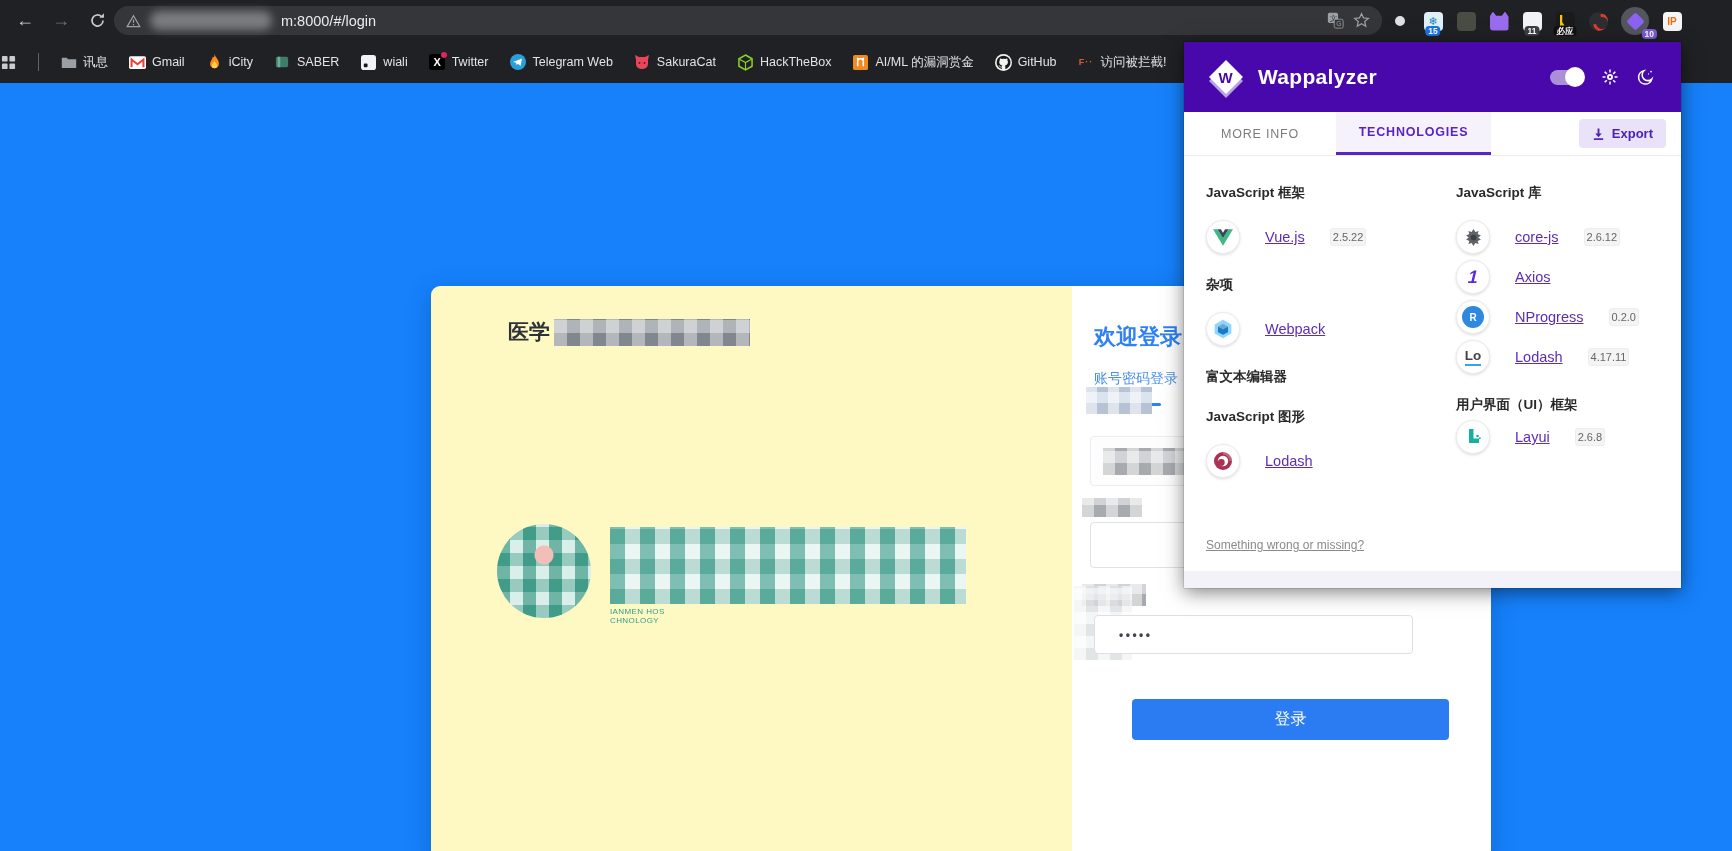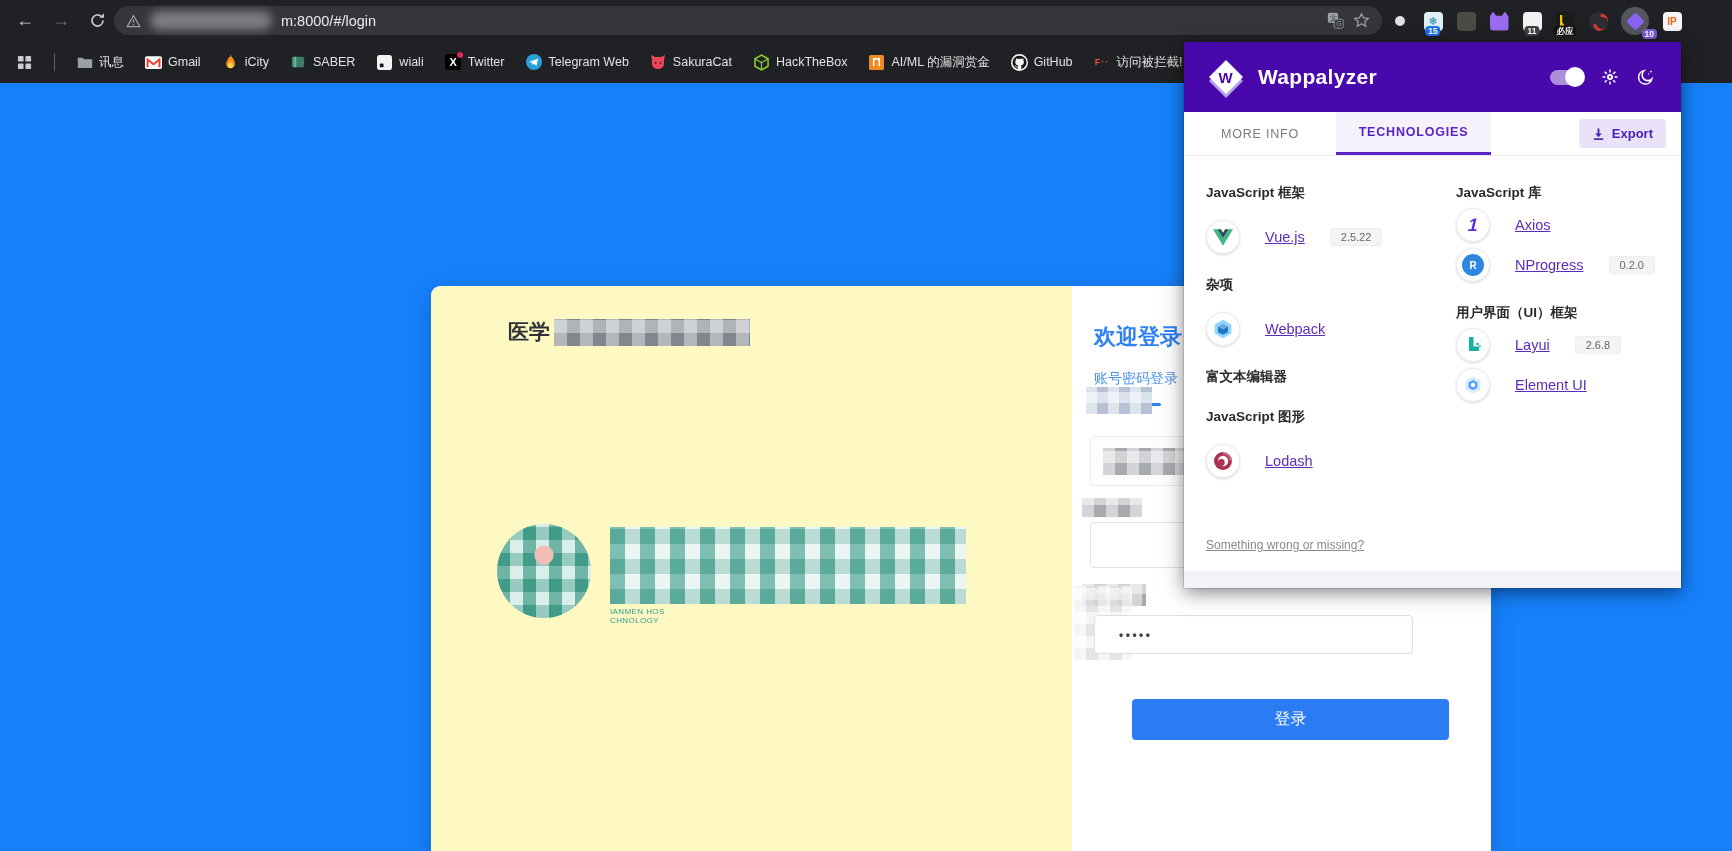--- a/index.html
+++ b/index.html
@@ -3,21 +3,21 @@
 <meta charset="utf-8">
 <style>
   * { box-sizing: border-box; margin: 0; padding: 0; }
   html,body { background:#000; }
   body { font-family:"Liberation Sans", sans-serif; }
   #root { position:relative; width:1732px; height:851px; overflow:hidden; background:#1681fb; }
 
   
   .toolbar { position:absolute; left:0; top:0; width:1732px; height:41px; background:#202124; z-index:20; }
   .bookmarksbar { position:absolute; left:0; top:41px; width:1732px; height:42px; background:#202124; z-index:20;
-                  display:flex; align-items:center; padding-left:16px; gap:21px; }
+                  display:flex; align-items:center; padding-left:0; gap:21px; }
   .navbtn { position:absolute; top:7px; width:26px; height:26px; display:flex; align-items:center; justify-content:center;
             border-radius:50%; color:#c9cbce; font-size:18px; }
   .navbtn.dis { color:#6b6e72; }
   .addressbar { position:absolute; left:114px; top:6px; width:1268px; height:29px; border-radius:15px;
                 background:#35363a; display:flex; align-items:center; padding:0 12px; gap:9px; }
   .blurblob { width:122px; height:19px; border-radius:10px; background:#86888c; filter:blur(4px); opacity:.85; }
   .urltext { color:#e8eaed; font-size:14.5px; white-space:nowrap; }
   .abspacer { flex:1; }
   .extrow { position:absolute; left:1390px; top:7px; height:28px; display:flex; align-items:center; gap:13px; z-index:21; }
   .extico { position:relative; width:20px; height:20px; display:flex; align-items:center; justify-content:center; }
@@ -115,21 +115,21 @@
   .wbody { position:absolute; left:0; top:114px; width:100%; height:415px; }
   .wcol { position:absolute; top:0; }
   .wcol.l { left:22px; width:228px; } .wcol.r { left:272px; width:215px; }
   .whdg { font-size:13.5px; font-weight:bold; color:#2a2a2a; margin-top:22px; }
   .whdg.first { margin-top:28px; }
   .titem { display:flex; align-items:center; gap:25px; margin-top:18px; height:34px; }
   .wcol.r .titem { margin-top:6px; } .wcol.r .titem.firstitem { margin-top:18px; }
   .tico { flex:0 0 34px; width:34px; height:34px; border-radius:50%; background:#fff; border:1px solid #ececec;
           box-shadow:0 1px 3px rgba(0,0,0,.15); display:flex; align-items:center; justify-content:center; overflow:hidden; }
   .tlink { font-size:14.5px; color:#5b2db8; text-decoration:underline; cursor:pointer; white-space:nowrap; }
-  .tver { font-size:11px; color:#666; background:#f4f4f4; border:1px solid #ededed; border-radius:3px; padding:2px 10px; }
+  .tver { font-size:11px; color:#666; background:#f4f4f4; border:1px solid #ededed; border-radius:3px; padding:2px 2px; }
   .tver:empty { display:none; }
   .wfooterlink { position:absolute; left:22px; top:382px; font-size:12px; color:#8a8a8a; text-decoration:underline; cursor:pointer; }
   .wstrip { position:absolute; left:0; bottom:0; width:100%; height:17px; background:#f4f2f9; }
   .ax1 { color:#5a29e4; font-weight:bold; font-size:18px; transform:skewX(-14deg); }
   .npr { width:22px; height:22px; border-radius:50%; background:#2f88e0; color:#fff; font-size:10px; font-weight:bold;
          display:flex; align-items:center; justify-content:center; }
   .lod { font-weight:bold; font-size:13.5px; color:#444; border-bottom:2px solid #3aa3e3; line-height:1.15; }
   .quill-sq { width:22px; height:22px; border-radius:3px; background:#f5c518; display:flex; align-items:center; justify-content:center; }
 </style>
 </head>
@@ -433,58 +433,64 @@
                 <path d="M10 1a9 9 0 0 1 9 9h-2.6A6.4 6.4 0 0 0 10 3.6z" fill="#fff" opacity=".25"></path>
               </svg>
             </span>
           <span class="tlink">Lodash</span>
 
         </div>
       </div>
 
       <div class="wcol r">
         <div class="whdg first">JavaScript 库</div>
+        <div class="titem firstitem">
+          <span class="tico">
+              <svg width="19" height="19" viewBox="0 0 20 20">
+                <path d="M10 1l2 3.2 3.4-1.1-1 3.3L17.8 8 15 10l2.8 2-3.4 1.6 1 3.3-3.4-1.1L10 19l-2-3.2-3.4 1.1 1-3.3L2.2 12 5 10 2.2 8l3.4-1.6-1-3.3L8 4.2z" fill="#5f6368"></path>
+                <circle cx="10" cy="10" r="3" fill="#3c4043"></circle>
+              </svg>
+            </span>
+          <span class="tlink">core-js</span>
+          <span class="tver">2.6.12</span>
+        </div>
         <div class="titem">
           <span class="tico">
               <span class="ax1">1</span>
             </span>
           <span class="tlink">Axios</span>
 
         </div>
         <div class="titem">
           <span class="tico">
               <span class="npr">R</span>
             </span>
           <span class="tlink">NProgress</span>
           <span class="tver">0.2.0</span>
+        </div>
+        <div class="titem">
+          <span class="tico">
+              <span class="lod">Lo</span>
+            </span>
+          <span class="tlink">Lodash</span>
+          <span class="tver">4.17.11</span>
         </div>
 
         <div class="whdg">用户界面（UI）框架</div>
         <div class="titem">
           <span class="tico">
               <svg width="20" height="20" viewBox="0 0 20 20">
                 <path d="M6 2h4.5v9.5H16V16H6z" fill="#16b0a3" rx="2"></path>
                 <circle cx="14.5" cy="9" r="1.3" fill="#16b0a3"></circle>
                 <circle cx="16.8" cy="11.2" r="1" fill="#16b0a3"></circle>
               </svg>
             </span>
           <span class="tlink">Layui</span>
           <span class="tver">2.6.8</span>
         </div>
-        <div class="titem">
-          <span class="tico">
-              <svg width="20" height="20" viewBox="0 0 20 20">
-                <polygon points="10,1.5 17.4,5.8 17.4,14.2 10,18.5 2.6,14.2 2.6,5.8" fill="#d6eafc"></polygon>
-                <polygon points="10,5 14.3,7.5 14.3,12.5 10,15 5.7,12.5 5.7,7.5" fill="#409eff"></polygon>
-                <polygon points="10,7.4 12.2,8.7 12.2,11.3 10,12.6 7.8,11.3 7.8,8.7" fill="#fff"></polygon>
-              </svg>
-            </span>
-          <span class="tlink">Element UI</span>
-
-        </div>
       </div>
 
       <span class="wfooterlink">Something wrong or missing?</span>
     </div>
 
     <div class="wstrip"></div>
   </div>
 
 </div>
 

